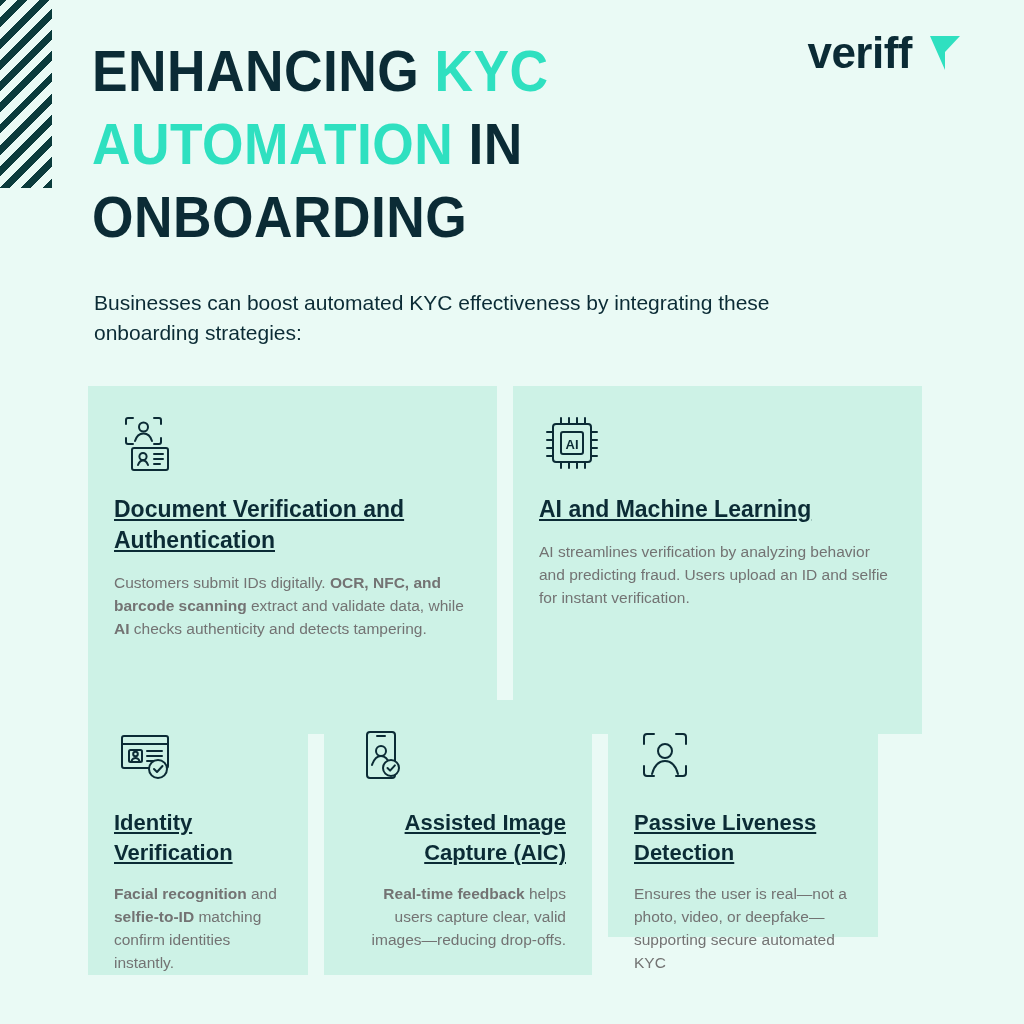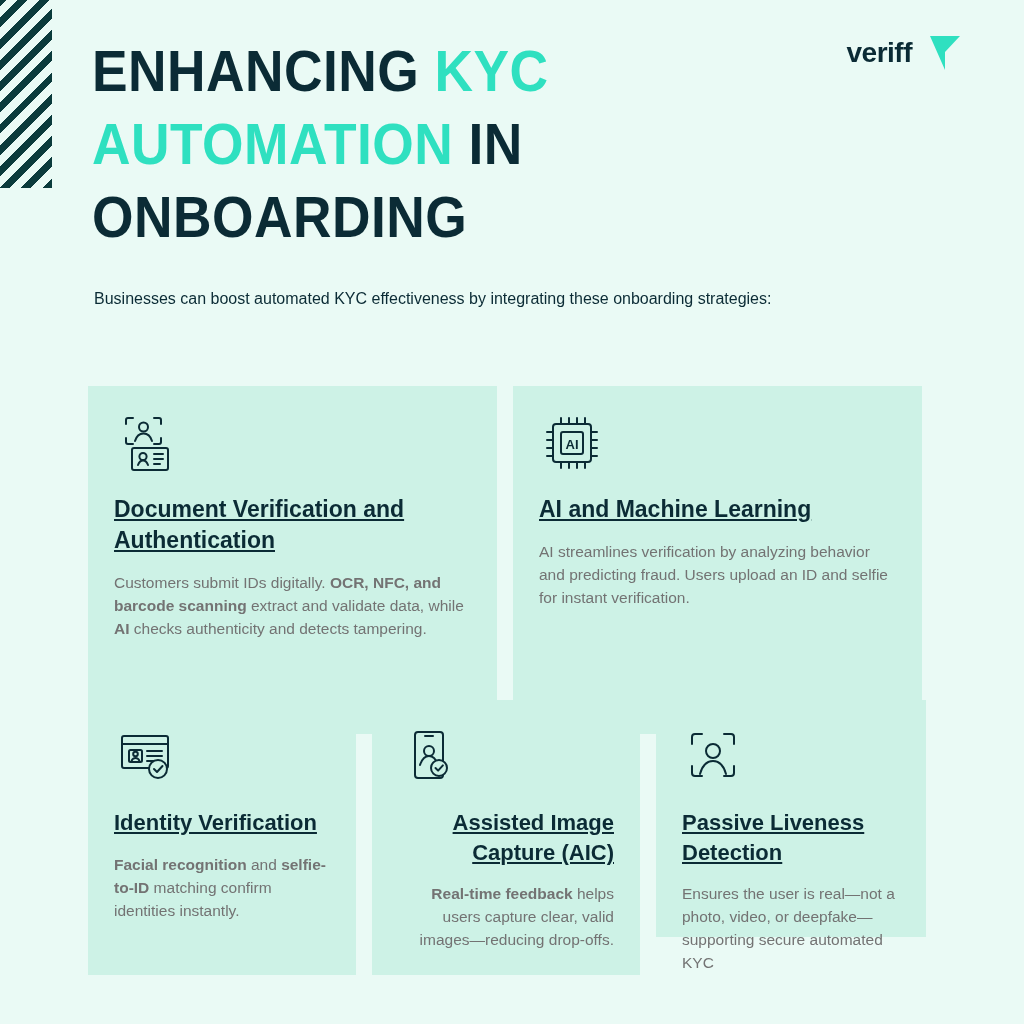--- a/index.html
+++ b/index.html
@@ -40,21 +40,21 @@
   
   .logo {
     position: absolute;
     right: 56px;
     top: 30px;
     display: flex;
     align-items: center;
     gap: 10px;
   }
   .logo-text {
-    font-size: 28px;
+    font-size: 44px;
     font-weight: 700;
     color: #0b2b35;
     letter-spacing: -0.5px;
     line-height: 1;
   }
   .logo-mark { display: block; }
 
   
   .headline {
     position: absolute;
@@ -72,39 +72,39 @@
     transform-origin: left top;
   }
   .headline .accent { color: #2fe0c0; }
 
   
   .intro {
     position: absolute;
     left: 94px;
     top: 288px;
     width: 700px;
-    font-size: 16px;
+    font-size: 21px;
     line-height: 1.43;
     color: #0b2b35;
   }
 
   
   .row {
     position: absolute;
     display: flex;
   }
   .row-top { left: 88px; top: 386px; gap: 16px; }
   .row-bottom { left: 88px; top: 700px; gap: 16px; }
 
   .card {
     background: #cdf2e6;
     padding: 24px 26px 26px 26px;
   }
   .card-top { width: 409px; height: 348px; }
-  .card-bottom-1 { width: 268px; height: 275px; }
+  .card-bottom-1 { width: 220px; height: 275px; }
   .card-bottom-2 { width: 268px; height: 275px; text-align: right; }
   .card-bottom-3 { width: 270px; height: 237px; }
 
   .card-icon {
     height: 72px;
     display: flex;
     align-items: flex-start;
     margin-bottom: 12px;
   }
 

